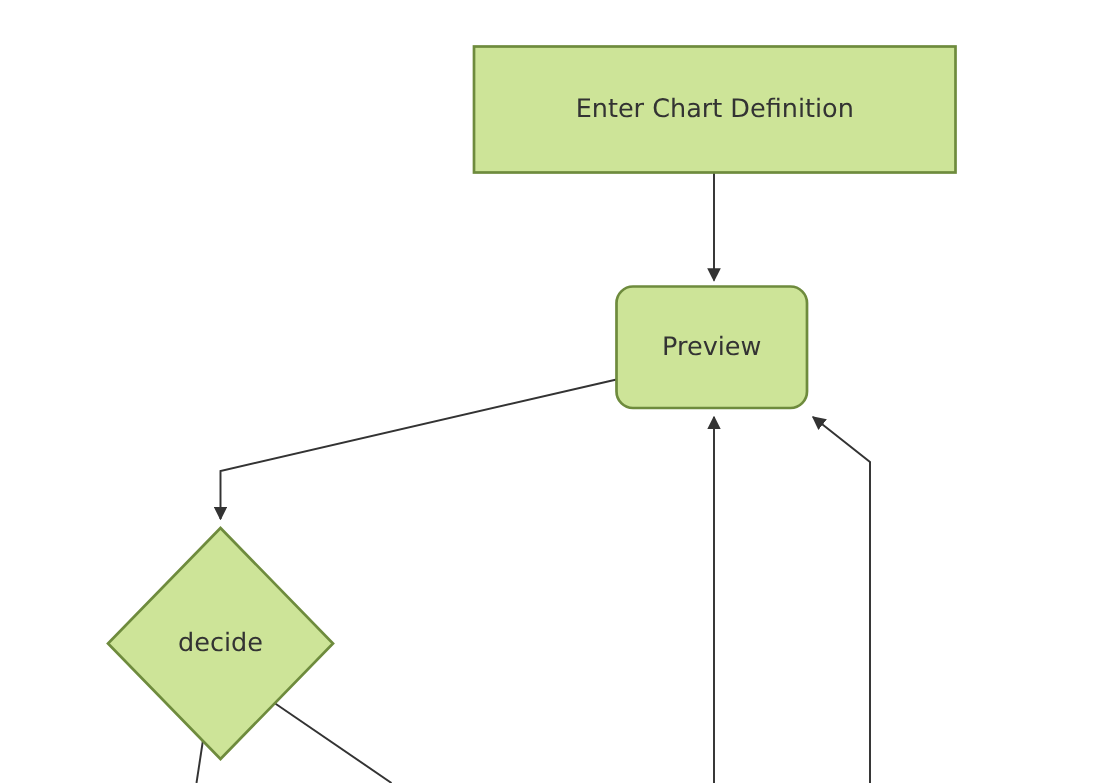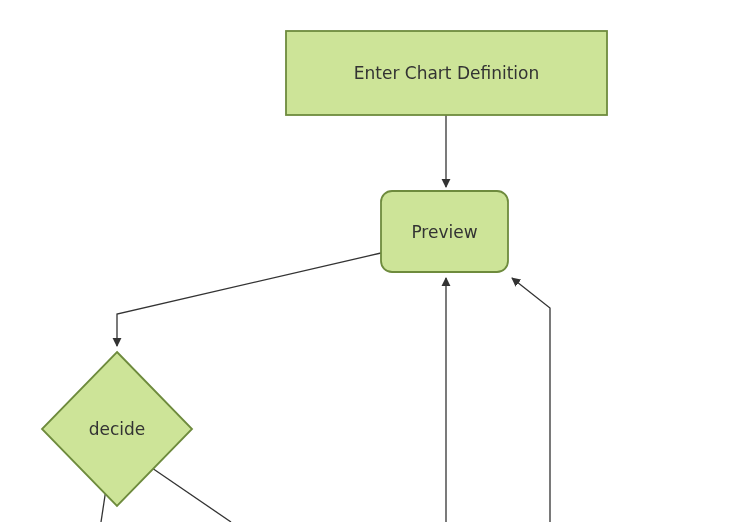--- a/index.html
+++ b/index.html
@@ -6,20 +6,21 @@
     margin: 0;
     padding: 0;
     background: #ffffff;
   }
   .canvas {
     position: relative;
     width: 656px;
     height: 522px;
     background: #ffffff;
     overflow: hidden;
+    margin-left: 30px;
   }
   svg { display: block; }
   .edge {
     fill: none;
     stroke: #333333;
     stroke-width: 1.3;
   }
   .node-shape {
     stroke-width: 1.8;
   }

